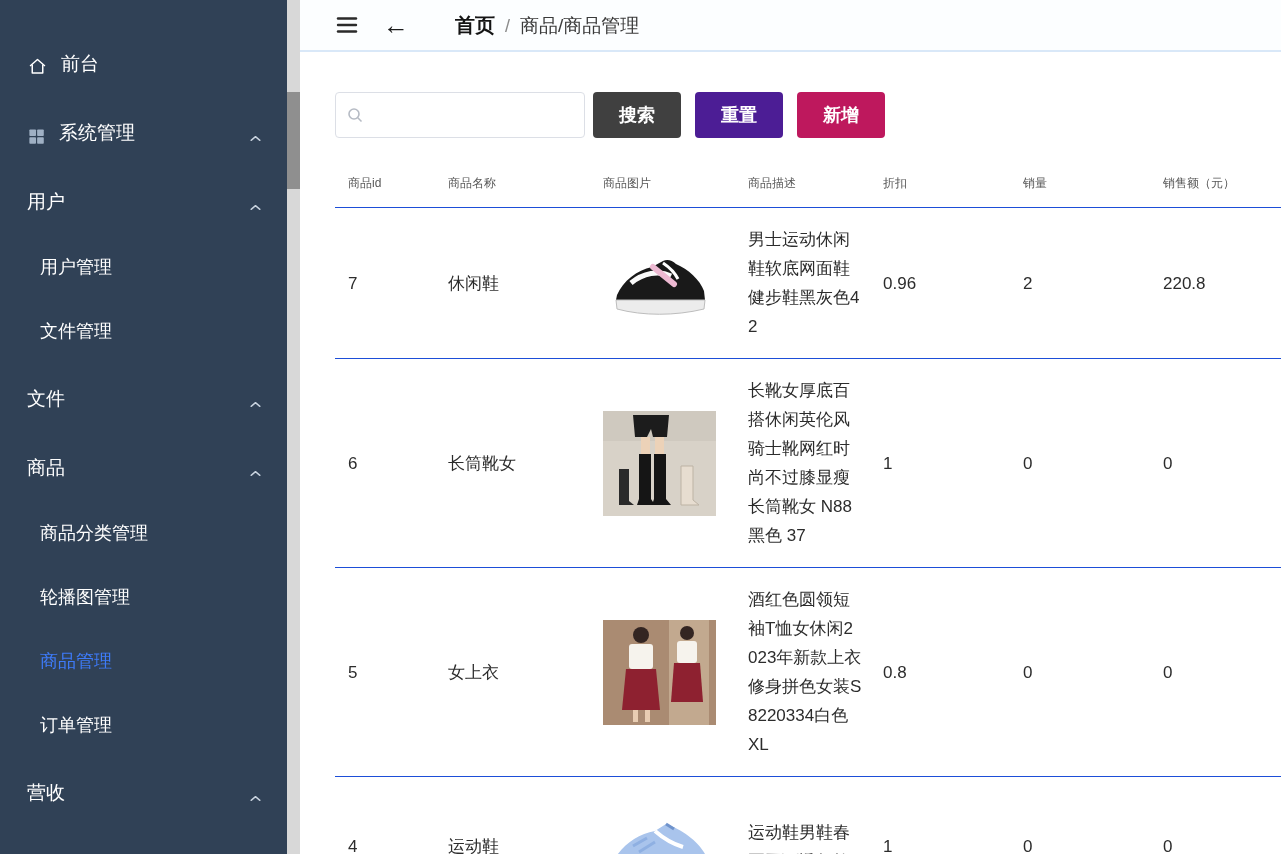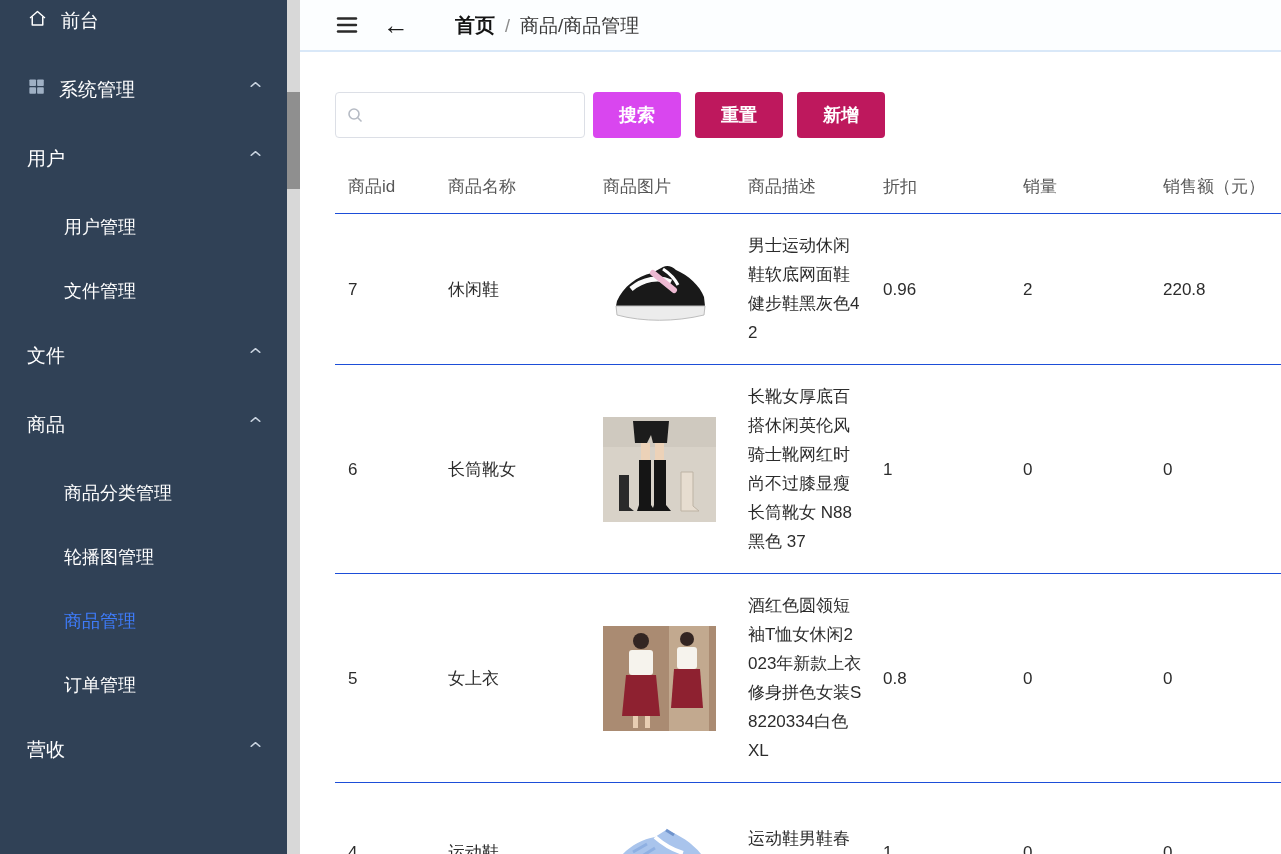--- a/index.html
+++ b/index.html
@@ -2,22 +2,22 @@
 <html><head>
 <meta charset="utf-8">
 <style>
 * { box-sizing:border-box; margin:0; padding:0; }
 html,body { width:1281px; height:854px; overflow:hidden; }
 body { font-family:"Liberation Sans","DejaVu Sans",sans-serif; background:#ffffff; }
 .app { display:flex; width:1281px; height:854px; }
 
 
 .sidebar { width:287px; flex:0 0 287px; background:#304156; color:#ffffff; padding-top:8px; overflow:hidden; }
-.side-item { height:69px; display:flex; align-items:flex-start; padding:0 24px 0 27px; font-size:19px; cursor:pointer; white-space:nowrap; }
-.side-item.sub { height:64px; padding-left:64px; font-size:18px; }
+.side-item { height:69px; display:flex; align-items:flex-end; padding:0 24px 0 27px; font-size:19px; cursor:pointer; white-space:nowrap; }
+.side-item.sub { height:64px; padding-left:40px; font-size:18px; }
 .side-item.active { color:#3e7bfa; }
 .s-icon { margin-right:13px; display:inline-flex; align-items:center; }
 .s-chevron { margin-left:auto; display:inline-flex; align-items:center; }
 
 
 .v-scroll { width:13px; flex:0 0 13px; background:#d8d8d8; position:relative; }
 .v-thumb { position:absolute; left:0; top:92px; width:13px; height:97px; background:#8f8f8f; }
 
 
 .main { flex:1; display:flex; flex-direction:column; min-width:0; background:#ffffff; }
@@ -31,21 +31,21 @@
 
 .content { padding:40px 0 0 35px; flex:1; overflow:hidden; }
 .toolbar { display:flex; align-items:center; }
 .search-box { width:250px; height:46px; border:1px solid #dcdfe6; border-radius:4px; background:#fff; display:flex; align-items:center; padding:0 11px; margin-right:8px; }
 .search-box input { border:none; outline:none; flex:1; min-width:0; font-size:16px; margin-left:8px; font-family:inherit; color:#333; }
 .btn { width:88px; height:46px; border:none; border-radius:4px; color:#fff; font-size:18px; font-weight:700; cursor:pointer; margin-left:14px; font-family:inherit; }
 .btn.first { margin-left:0; }
 
 
 table.grid { border-collapse:collapse; width:946px; margin-top:22px; table-layout:fixed; }
-.grid th { text-align:left; font-size:17px; font-weight:500; color:#575757; padding:15px 8px 15px 13px; white-space:nowrap; }
+.grid th { text-align:left; font-size:12px; font-weight:500; color:#575757; padding:15px 8px 15px 13px; white-space:nowrap; }
 .grid td { border-top:1px solid #1d4ed8; font-size:17px; color:#2c2c2c; padding:17px 8px 17px 13px; vertical-align:middle; line-height:29px; }
 .grid td.desc { word-break:break-all; }
 .prod-img { display:block; }
 </style>
 </head>
 <body>
 
 <div class="app">
 
   <aside class="sidebar">
@@ -155,22 +155,22 @@
     <section class="content">
 
       <div class="toolbar">
         <div class="search-box">
           <svg width="16" height="16" viewBox="0 0 16 16" fill="none" stroke="#b6bbc4" stroke-width="1.6">
               <circle cx="7" cy="7" r="5"></circle>
               <line x1="10.8" y1="10.8" x2="14.5" y2="14.5"></line>
             </svg>
           <input value="" placeholder="" style="">
         </div>
-        <button class="btn first" style="background: #d946ef;">搜索</button>
-        <button class="btn" style="background: #be185d;">重置</button>
+        <button class="btn first" style="background: #404040;">搜索</button>
+        <button class="btn" style="background: #4c1d95;">重置</button>
         <button class="btn" style="background: #be185d;">新增</button>
       </div>
 
       <table class="grid">
         <colgroup>
           <col style="width:100px">
             <col style="width:155px">
             <col style="width:145px">
           <col style="width:135px">
             <col style="width:140px">

